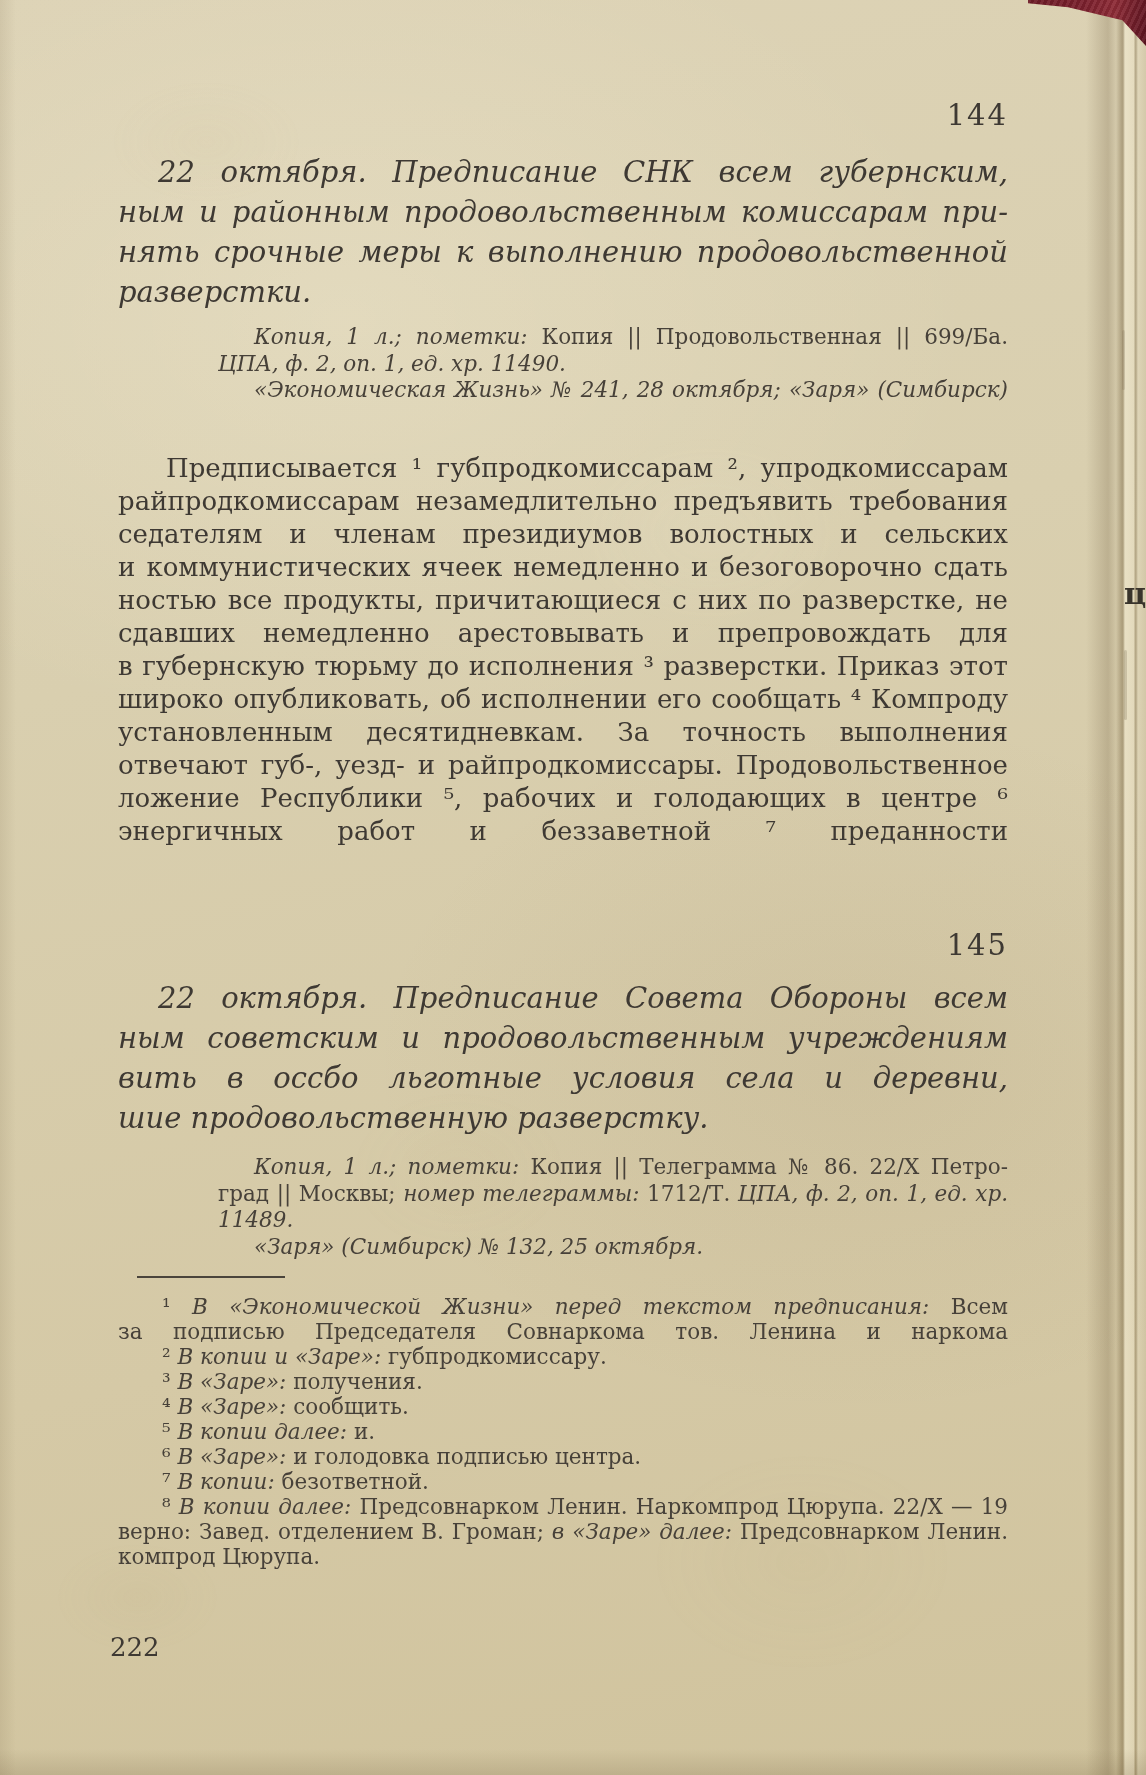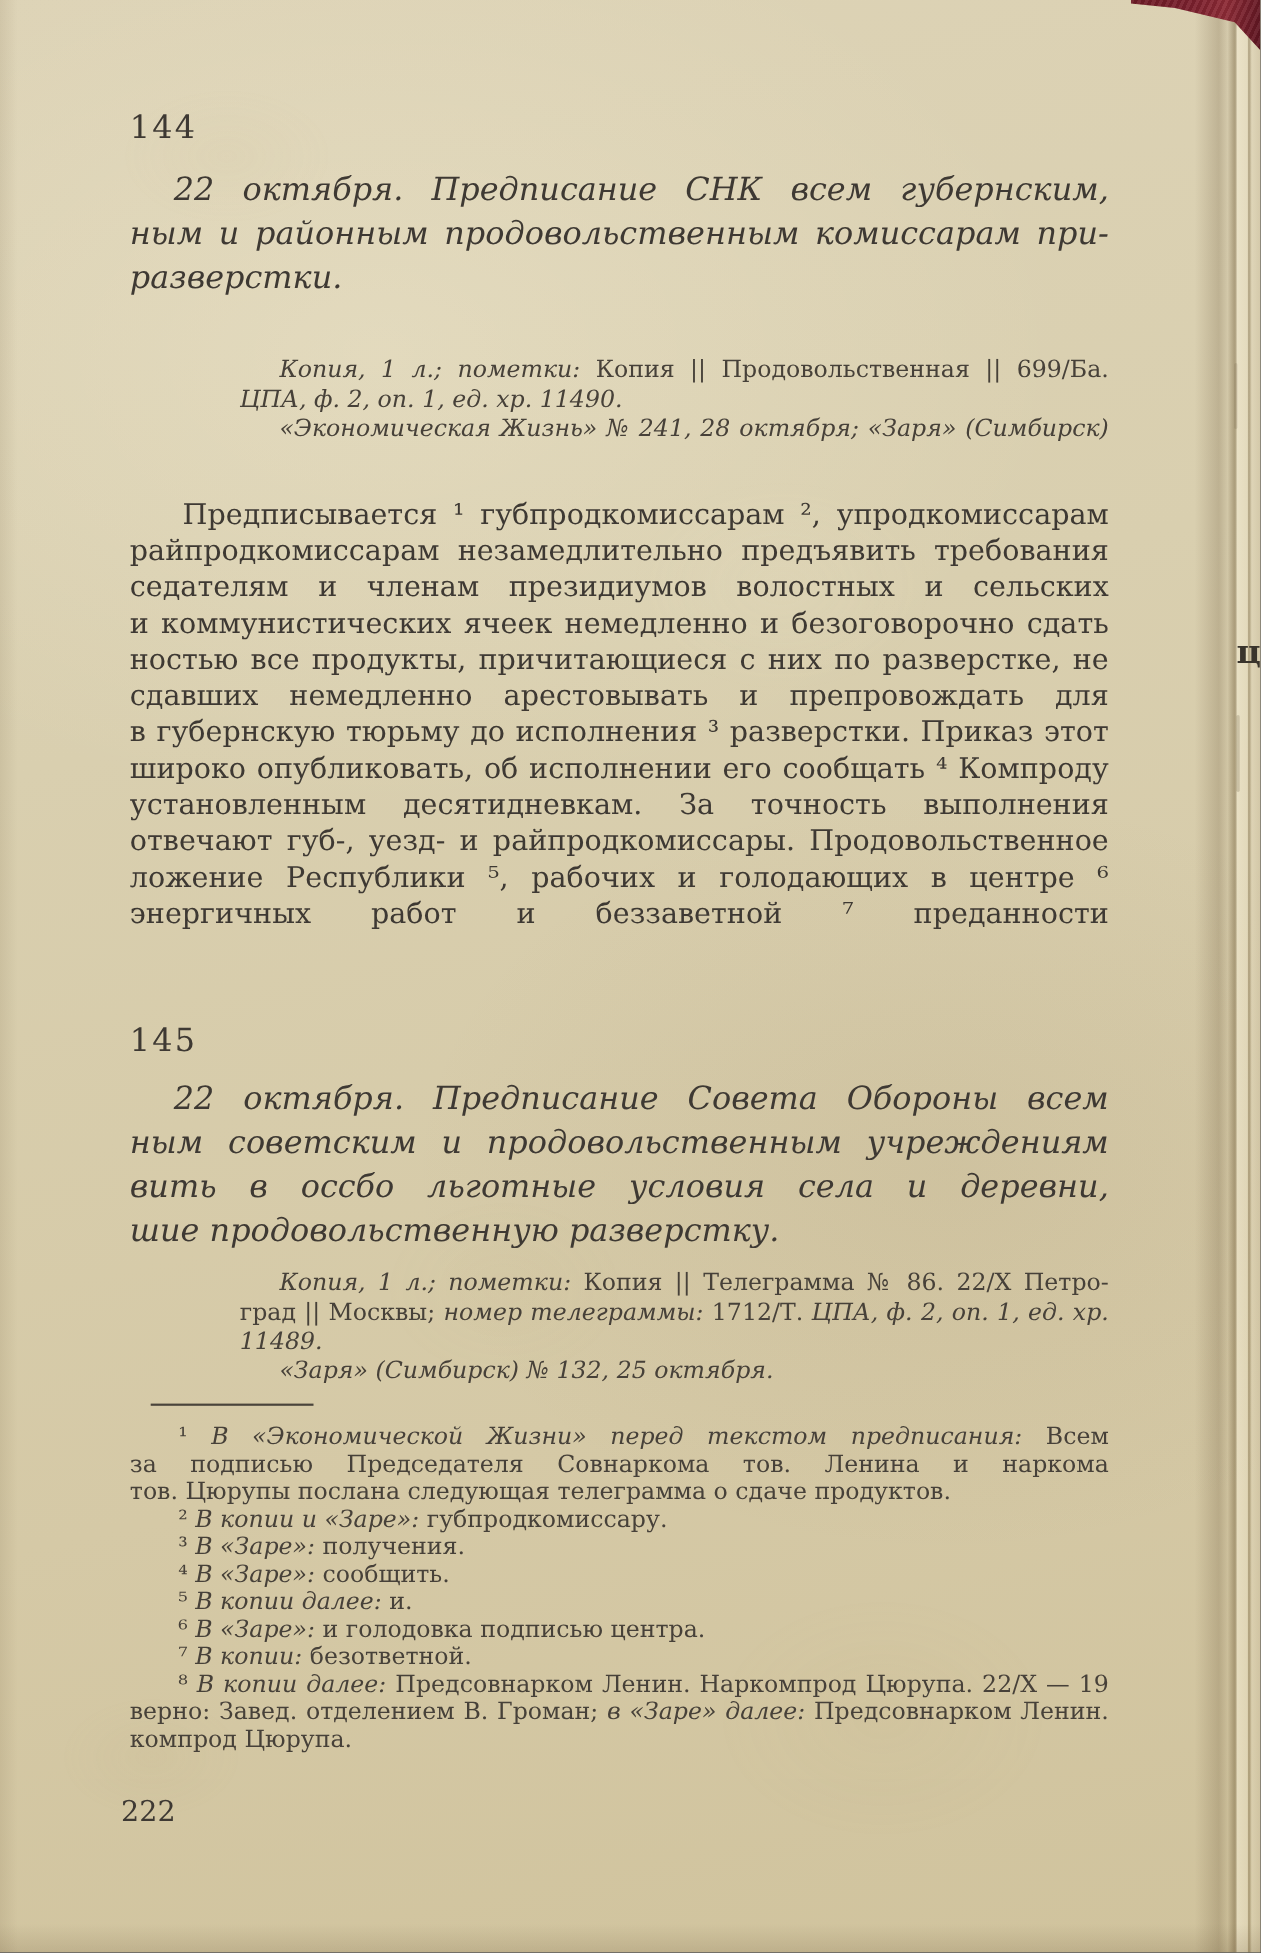--- a/index.html
+++ b/index.html
@@ -46,21 +46,21 @@
     position:absolute;top:0;right:0;width:118px;height:46px;
     background:linear-gradient(100deg,#6c1c27 0%,var(--cover) 45%,#8d2c37 70%,#591420 100%);
     clip-path:polygon(0 0,100% 0,100% 100%,80% 44%,34% 16%,0 7%);
   }
   .cover-corner::after{content:"";position:absolute;inset:0;opacity:.5;
     background:repeating-linear-gradient(115deg, rgba(255,220,220,.14) 0 3px, rgba(40,0,5,.18) 3px 6px);}
   .margin-letter{position:absolute;left:1124px;top:576px;font-size:30px;font-weight:bold;
     color:#39342c;letter-spacing:0;}
 
   .col{position:absolute;left:118px;width:890px;color:var(--ink);}
-  .doc-num{text-align:left;font-size:29px;letter-spacing:2px;}
+  .doc-num{text-align:right;font-size:29px;letter-spacing:2px;}
   .tl{text-align:justify;text-align-last:justify;overflow:hidden;}
   .tl.last{text-align-last:left;}
   .heading .tl{font-style:italic;font-size:29px;line-height:40px;height:40px;color:var(--ink);}
   .heading .tl.ind{text-indent:40px;}
   .source{padding-left:100px;color:var(--ink-soft);}
   .source .tl{font-size:21.5px;line-height:26.5px;height:26.5px;}
   .source .tl.ind{text-indent:36px;}
   .bodytext .tl{font-size:26px;line-height:33px;height:33px;}
   .bodytext .tl.ind{text-indent:48px;}
   .footnotes .tl{font-size:21.5px;line-height:25px;height:25px;color:var(--ink-soft);}
@@ -80,20 +80,21 @@
   <div class="crease-tick" style="left:1124px;top:650px;height:70px;opacity:.5"></div>
   <div class="cover-corner"></div>
   <div class="margin-letter">ц</div>
   <div class="bottom-shade"></div>
 
   <div class="col doc-num" style="top:98px">144</div>
 
   <div class="col heading" style="top:152px">
       <div class="tl ind">22 октября. Предписание СНК всем губернским, уезд-</div>
       <div class="tl">ным и районным продовольственным комиссарам при-</div>
+      <div class="tl">нять срочные меры к выполнению продовольственной</div>
       <div class="tl last">разверстки.</div>
     </div>
 
   <div class="col source" style="top:324px">
       <div class="tl ind"><span class="it">Копия, 1 л.; пометки: </span><span>Копия || Продовольственная || 699/Ба.</span></div>
       <div class="tl last"><span class="it">ЦПА, ф. 2, оп. 1, ед. хр. 11490.</span></div>
       <div class="tl ind"><span class="it">«Экономическая Жизнь» № 241, 28 октября; «Заря» (Симбирск)</span></div>
     </div>
 
   <div class="col bodytext" style="top:452px">
@@ -125,21 +126,20 @@
       <div class="tl"><span>град || Москвы; </span><span class="it">номер телеграммы: </span><span>1712/Т. </span><span class="it">ЦПА, ф. 2, оп. 1, ед. хр.</span></div>
       <div class="tl last"><span class="it">11489.</span></div>
       <div class="tl last ind"><span class="it">«Заря» (Симбирск) № 132, 25 октября.</span></div>
     </div>
 
   <div class="rule"></div>
 
   <div class="col footnotes" style="top:1294px">
       <div class="tl ind"><span>¹ </span><span class="it">В «Экономической Жизни» перед текстом предписания: </span><span>Всем губпродкомам</span></div>
       <div class="tl"><span>за подписью Председателя Совнаркома тов. Ленина и наркома продовольствия</span></div>
-      <div class="tl last"><span>тов. Цюрупы послана следующая телеграмма о сдаче продуктов.</span></div>
       <div class="tl last ind"><span>² </span><span class="it">В копии и «Заре»: </span><span>губпродкомиссару.</span></div>
       <div class="tl last ind"><span>³ </span><span class="it">В «Заре»: </span><span>получения.</span></div>
       <div class="tl last ind"><span>⁴ </span><span class="it">В «Заре»: </span><span>сообщить.</span></div>
       <div class="tl last ind"><span>⁵ </span><span class="it">В копии далее: </span><span>и.</span></div>
       <div class="tl last ind"><span>⁶ </span><span class="it">В «Заре»: </span><span>и голодовка подписью центра.</span></div>
       <div class="tl last ind"><span>⁷ </span><span class="it">В копии: </span><span>безответной.</span></div>
       <div class="tl ind"><span>⁸ </span><span class="it">В копии далее: </span><span>Предсовнарком Ленин. Наркомпрод Цюрупа. 22/X — 19 г.;</span></div>
       <div class="tl"><span>верно: Завед. отделением В. Громан; </span><span class="it">в «Заре» далее: </span><span>Предсовнарком Ленин. Нар-</span></div>
       <div class="tl last"><span>компрод Цюрупа.</span></div>
     </div>

